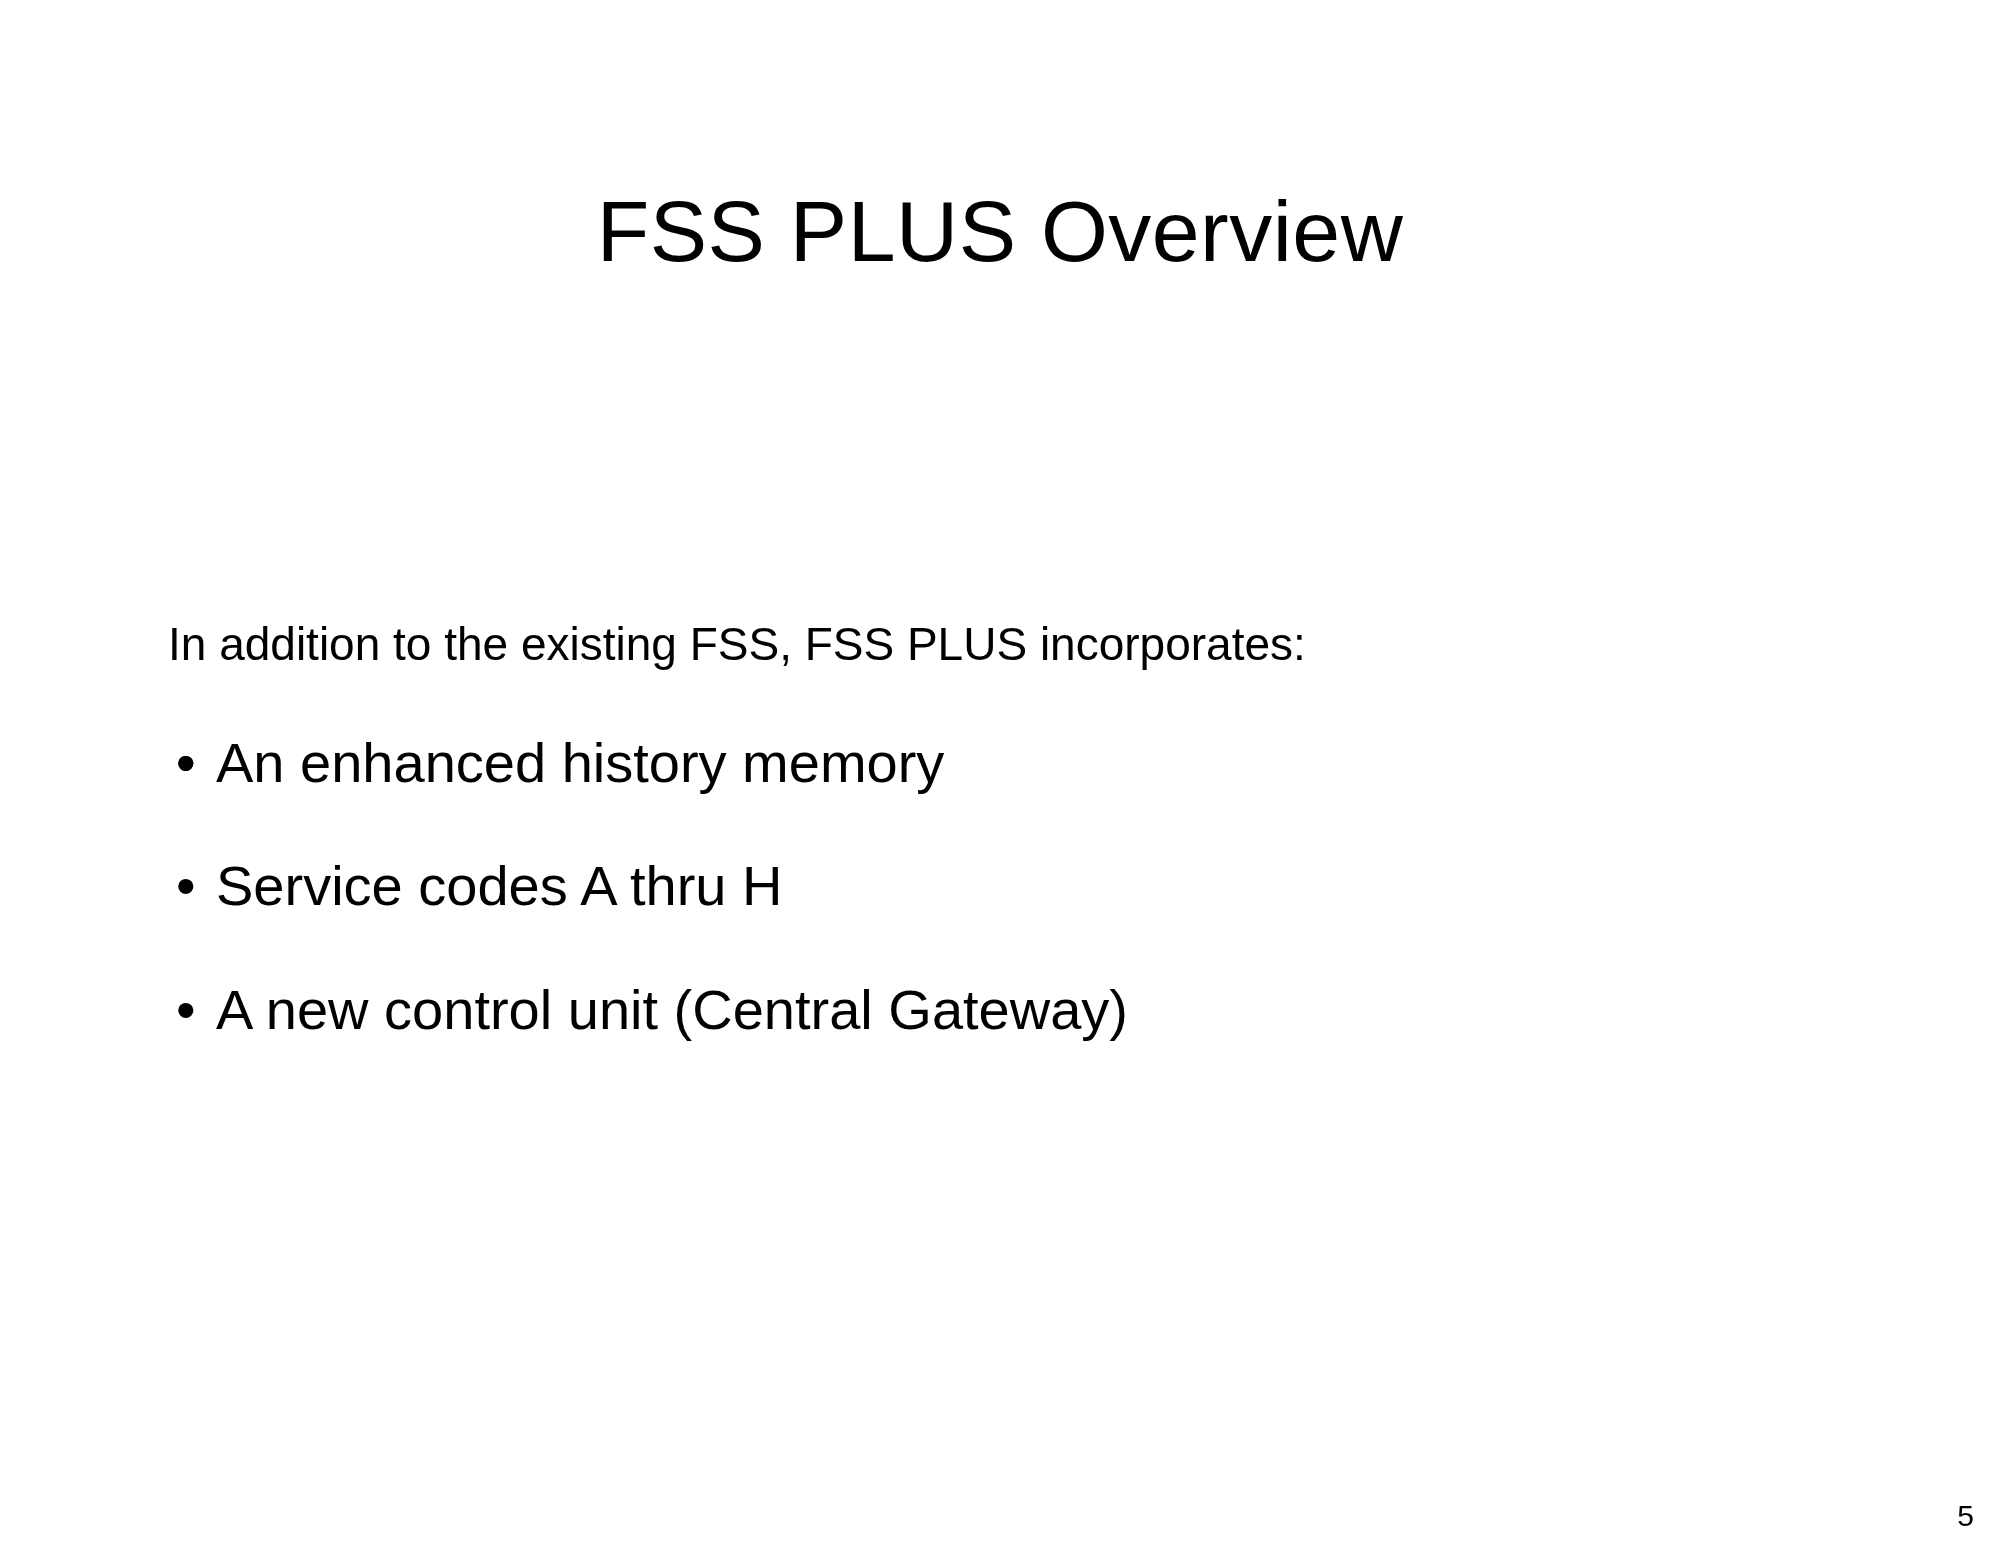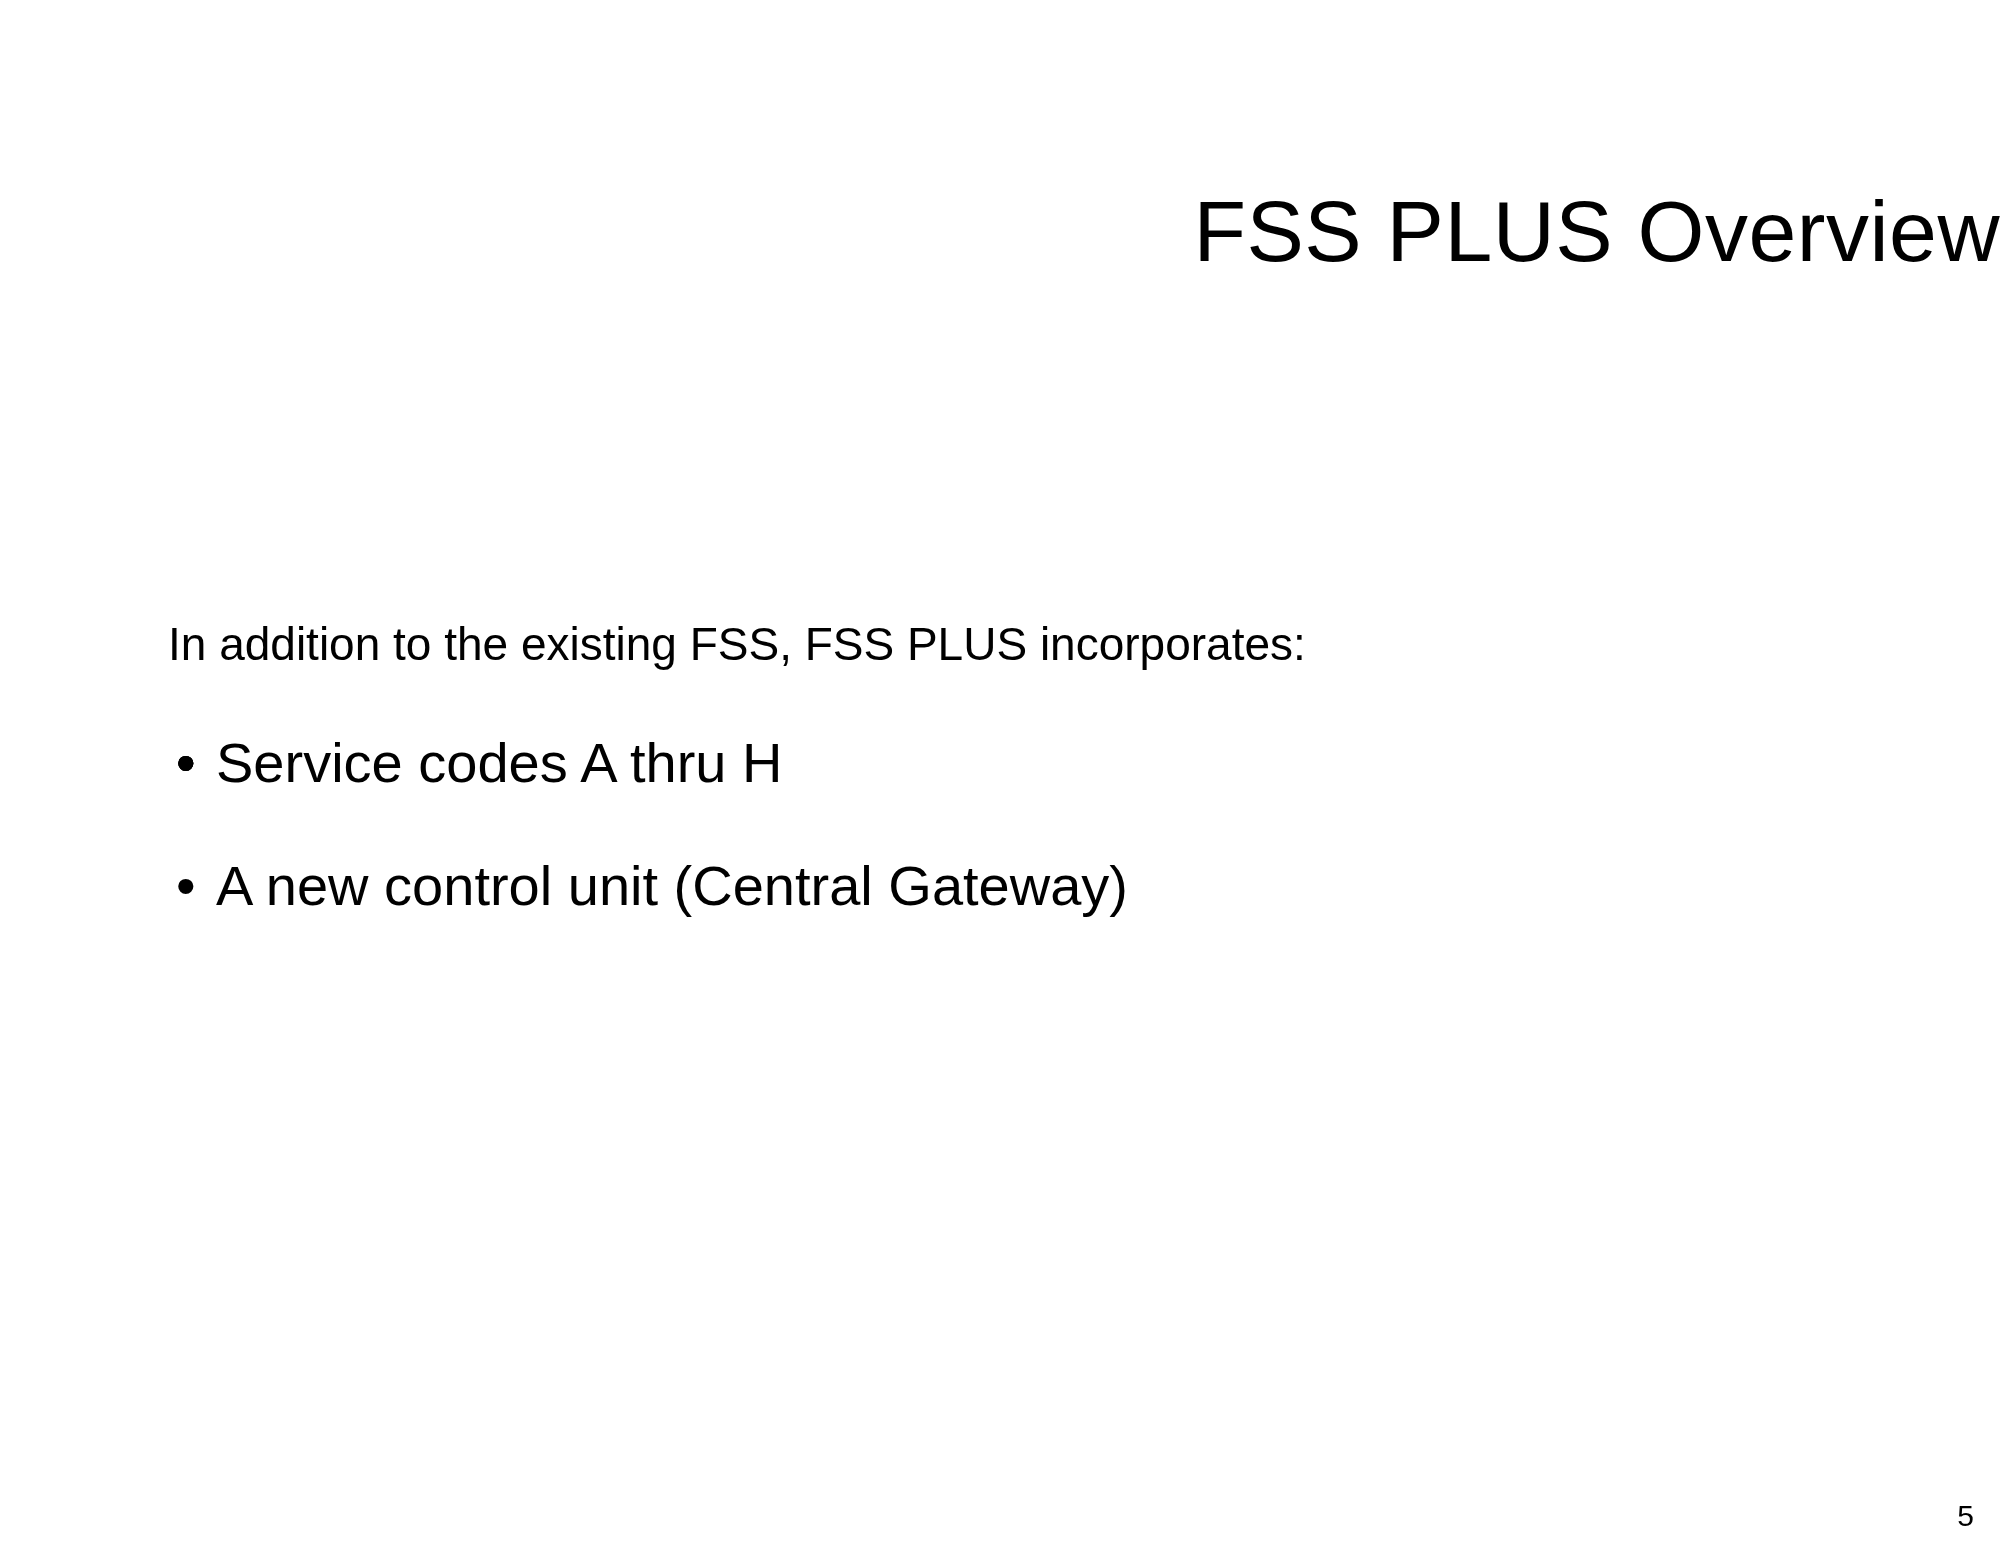--- a/index.html
+++ b/index.html
@@ -21,21 +21,21 @@
     overflow: hidden;
     box-sizing: border-box;
   }
 
   
   .slide-title {
     position: absolute;
     left: 0;
     right: 0;
     top: 128px;
-    text-align: right;
+    text-align: center;
     font-size: 86px;
     line-height: 1.05;
     font-weight: 400;
     letter-spacing: 0.5px;
     white-space: nowrap;
   }
 
   
   .body-block {
     position: absolute;
@@ -101,20 +101,21 @@
     <p class="intro-line">In addition to the existing FSS, FSS PLUS incorporates:</p>
 
     <ul class="bullet-list">
 
       <li class="bullet-item">
         <span class="bullet-dot">•</span>
       </li>
 
       <li class="bullet-item">
         <span class="bullet-dot">•</span>
+        <span class="bullet-text">An enhanced history memory</span>
       </li>
 
       <li class="bullet-item">
         <span class="bullet-dot">•</span>
         <span class="bullet-text">Service codes A thru H</span>
       </li>
 
       <li class="bullet-item">
         <span class="bullet-dot">•</span>
         <span class="bullet-text">A new control unit (Central Gateway)</span>

